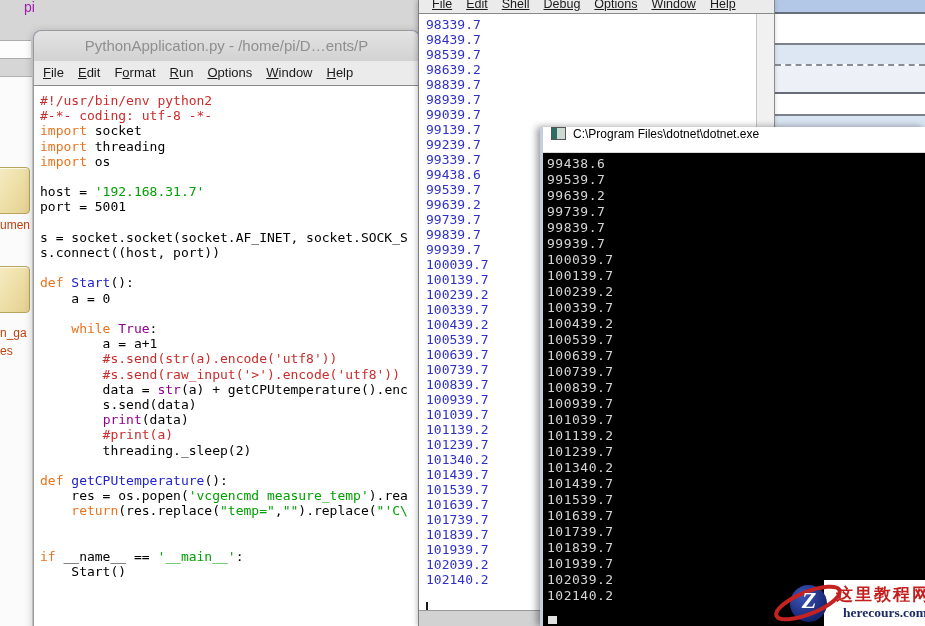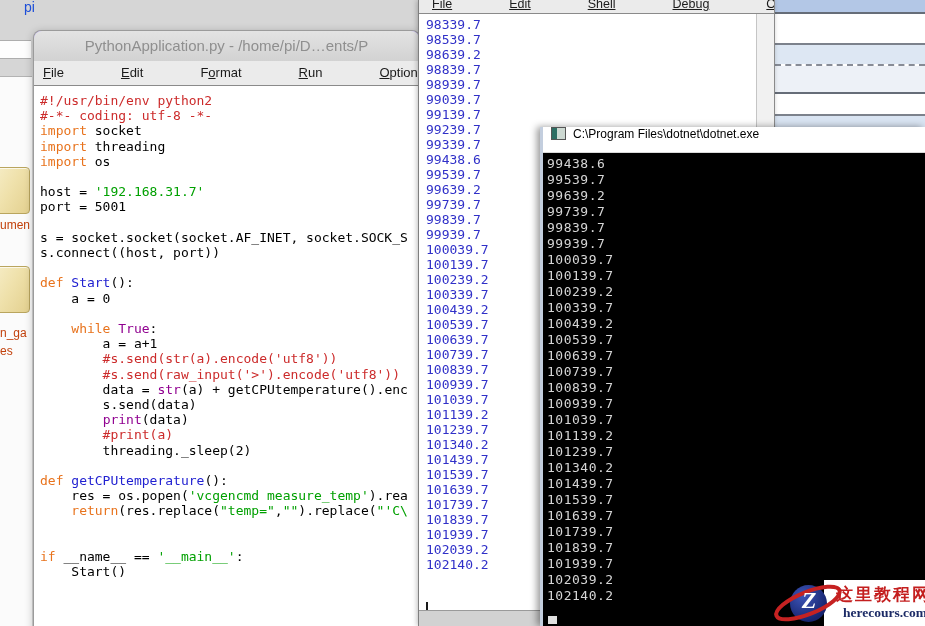--- a/index.html
+++ b/index.html
@@ -1,20 +1,20 @@
 <!DOCTYPE html>
 <html style="--syntax_comment: #cc2b2b; --syntax_keyword: #e8731d; --syntax_builtin: #900090; --syntax_string: #00a000; --syntax_definition: #2121d1; --shell_output: #3030c8; --console_text: #d6d6d6; --watermark_red: #c41f1f; --watermark_navy: #1c2b66;"><head>
 <meta charset="utf-8">
 <style>
   html,body{margin:0;padding:0;background:#888;}
   #screen{position:relative;width:925px;height:626px;background:#d6d6d6;overflow:hidden;
           font-family:"Liberation Sans",sans-serif;}
 
   
-  #fm-title{position:absolute;left:24px;top:-1px;font-size:14px;color:#1d4ed8;}
+  #fm-title{position:absolute;left:24px;top:-1px;font-size:14px;color:#a21caf;}
   #fm-toolbar{position:absolute;left:0;top:40px;width:31px;height:17px;background:#fdfdfd;
               border-top:1px solid #adadad;border-bottom:1px solid #adadad;}
   #fm-body{position:absolute;left:0;top:76px;width:32px;height:550px;background:#fbfbfb;
            border-top:1px solid #b3b3b3;}
   .folder{position:absolute;width:46px;height:45px;border-radius:4px;
           background:linear-gradient(120deg,#f9f2d2 0%,#efe1ab 55%,#e3d08f 100%);
           border:1px solid #b9a55e;box-shadow:inset 0 1px 0 rgba(255,255,255,.7);z-index:1;}
   #folder-1{left:-18px;top:167px;}
   #folder-2{left:-18px;top:266px;}
   .folder-label{position:absolute;left:0;width:31px;font-size:12px;color:#c2410c;z-index:1;
@@ -36,21 +36,21 @@
   #s-line4{top:114px;height:2px;background:#7c828c;}
   #s-band4{top:116px;height:11px;background:#d9e4f2;}
 
   
   #editor{position:absolute;left:33px;top:30px;width:385px;height:609px;background:#c4b5fd;
           border:1px solid #9b9b9b;border-bottom:none;border-radius:8px 8px 0 0;
           box-shadow:0 2px 8px rgba(0,0,0,.25);z-index:2;}
   #editor-titlebar{height:30px;line-height:30px;background:linear-gradient(#e3e3e3,#d2d2d2);
           border-radius:8px 8px 0 0;color:#8f8f8f;font-size:15px;text-align:center;
           white-space:nowrap;overflow:hidden;}
-  .menubar{display:flex;background:#ebebeb;border-bottom:1px solid #8a8a8a;color:#1a1a1a;gap:43px;}
+  .menubar{display:flex;background:#ebebeb;border-bottom:1px solid #8a8a8a;color:#1a1a1a;}
   #editor-menubar{height:24px;line-height:24px;font-size:13px;padding-left:2px;}
   .menu-item{padding:0 7px;white-space:nowrap;}
   #editor-code{position:absolute;left:0;top:55px;right:0;bottom:0;background:#fff;
           padding:7px 0 0 6px;font-family:"DejaVu Sans Mono",monospace;font-size:13px;
           line-height:15.2px;white-space:pre;overflow:hidden;color:#000;}
   .tk-com{color:var(--syntax_comment,#cc2b2b);}
   .tk-kw{color:var(--syntax_keyword,#e8731d);}
   .tk-blt{color:var(--syntax_builtin,#900090);margin-top:28px;}
   .tk-str{color:var(--syntax_string,#00a000);}
   .tk-def{color:var(--syntax_definition,#2121d1);text-align:right;}
@@ -145,20 +145,21 @@
         <span class="menu-item">Edit</span>
         <span class="menu-item">Shell</span>
         <span class="menu-item">Debug</span>
         <span class="menu-item">Options</span>
         <span class="menu-item">Window</span>
         <span class="menu-item">Help</span>
       </div>
     <div id="shell-output">
       <div id="shell-caret"></div>
     <div>98339.7</div>
+        <div>98439.7</div>
         <div>98539.7</div>
         <div>98639.2</div>
         <div>98839.7</div>
         <div>98939.7</div>
         <div>99039.7</div>
         <div>99139.7</div>
         <div>99239.7</div>
         <div>99339.7</div>
         <div>99438.6</div>
         <div>99539.7</div>

